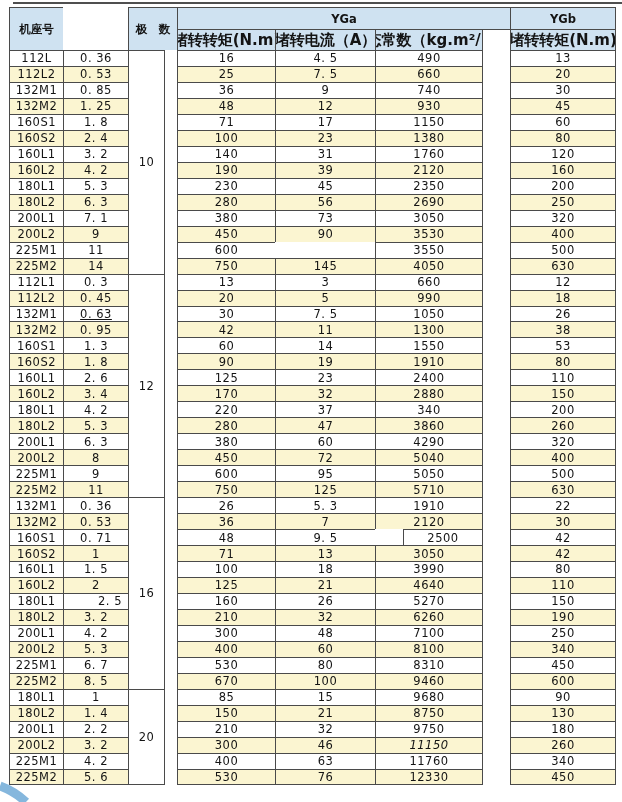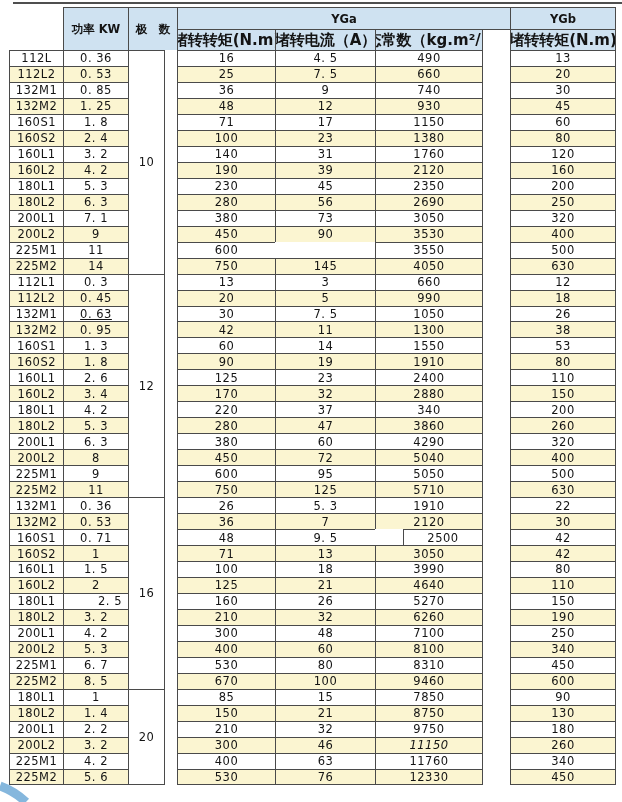--- a/index.html
+++ b/index.html
@@ -35,21 +35,21 @@
   #curve-svg { position:absolute; left:0; top:742px; }
 </style>
 </head>
 <body>
 
 <div id="page">
   <div id="top-line"></div>
 
   <div id="grid">
 
-    <div class="c hd" style="grid-column:2; grid-row:1 / 3;">功率 KW</div>
+    <div class="c hd" style="grid-column:1; grid-row:1 / 3;">机座号</div>
     <div class="c hd" style="grid-column:3 / 5; grid-row:1 / 3;">极　数</div>
 
     <div class="c hd" style="grid-column:5 / 9; grid-row:1;">YGa</div>
     <div class="c hd br" style="grid-column:9; grid-row:1;">YGb</div>
 
     <div class="c hd hd-sub" style="grid-column:5; grid-row:2;">堵转转矩(N.m)</div>
     <div class="c hd hd-sub" style="grid-column:6; grid-row:2;">堵转电流（A）</div>
     <div class="c hd hd-sub br" style="grid-column:7; grid-row:2;">动态常数（kg.m²/h）</div>
     <div class="gap-head" style="grid-column:8; grid-row:2;"></div>
     <div class="c hd hd-sub br" style="grid-column:9; grid-row:2;">堵转转矩(N.m)</div>
@@ -295,21 +295,21 @@
       <div class="c stripe" style="grid-area: 42 / 2;">8. 5</div>
       <div class="c stripe" style="grid-area: 42 / 5;">670</div>
       <div class="c stripe" style="grid-area: 42 / 6;">100</div>
       <div class="c stripe br" style="grid-area: 42 / 7;">9460</div>
       <div class="c stripe br" style="grid-area: 42 / 9;">600</div>
       <div class="c" style="grid-area: 43 / 1;">180L1</div>
       <div class="c" style="grid-area: 43 / 2;">1</div>
       <div class="c pole br bb" style="grid-area: 43 / 3 / span 6;">20</div>
       <div class="c" style="grid-area: 43 / 5;">85</div>
       <div class="c" style="grid-area: 43 / 6;">15</div>
-      <div class="c br" style="grid-area: 43 / 7;">7850</div>
+      <div class="c br" style="grid-area: 43 / 7;">9680</div>
       <div class="c br" style="grid-area: 43 / 9;">90</div>
       <div class="c stripe" style="grid-area: 44 / 1;">180L2</div>
       <div class="c stripe" style="grid-area: 44 / 2;">1. 4</div>
       <div class="c stripe" style="grid-area: 44 / 5;">150</div>
       <div class="c stripe" style="grid-area: 44 / 6;">21</div>
       <div class="c stripe br" style="grid-area: 44 / 7;">8750</div>
       <div class="c stripe br" style="grid-area: 44 / 9;">130</div>
       <div class="c" style="grid-area: 45 / 1;">200L1</div>
       <div class="c" style="grid-area: 45 / 2;">2. 2</div>
       <div class="c" style="grid-area: 45 / 5;">210</div>

